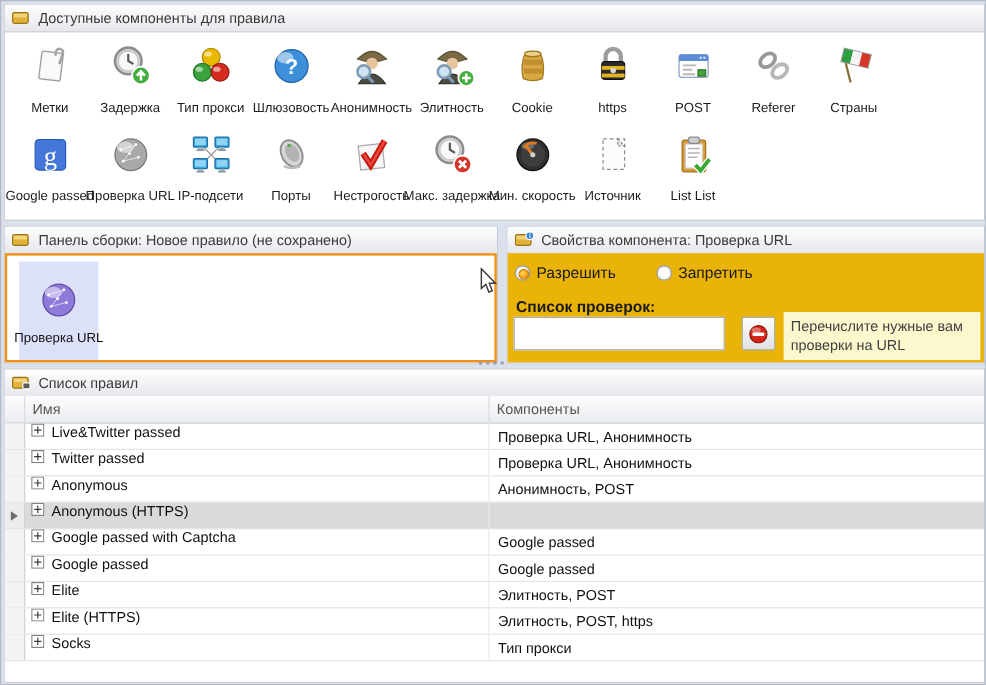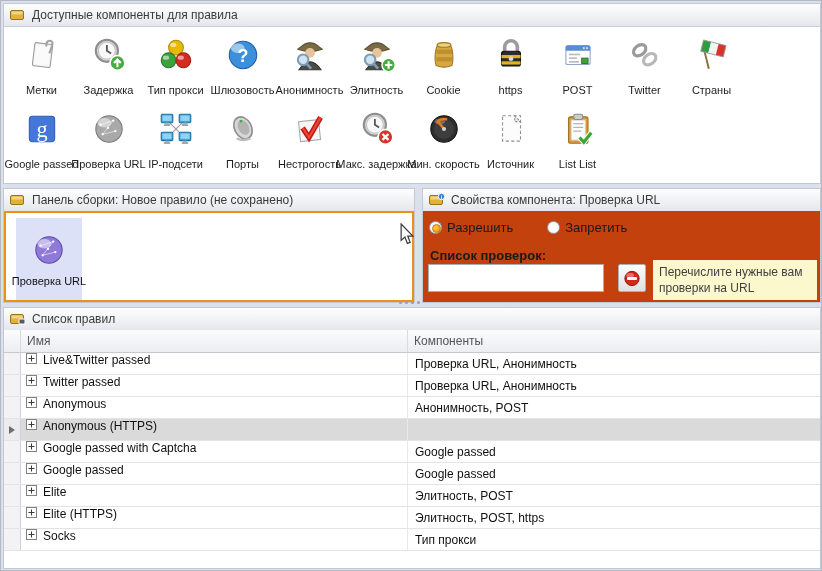--- a/index.html
+++ b/index.html
@@ -25,21 +25,21 @@
   
   #panel-assembly{left:2px;top:187px;width:412px;height:115px;}
   .assembly-body{position:absolute;left:0;right:0;top:22px;bottom:0;border:2px solid #ee9013;background:#fff;}
   .assembly-item{
     position:absolute;left:10px;top:5px;width:66px;height:82px;background:#dce1f8;
     display:flex;flex-direction:column;align-items:center;justify-content:center;
   }
   .assembly-item .clabel{font-size:11px;color:#111;margin-top:2px;white-space:nowrap;}
   
   #panel-properties{left:421px;top:187px;width:399px;height:115px;}
-  .props-body{position:absolute;left:0;right:0;top:22px;bottom:0;background:#c2410c;font-size:12px;}
+  .props-body{position:absolute;left:0;right:0;top:22px;bottom:0;background:#eab308;font-size:12px;}
   .radio-row{position:absolute;left:6px;top:9px;display:flex;gap:34px;align-items:center;}
   .radio-opt{display:flex;align-items:center;gap:5px;cursor:default;font-size:13px;color:#1a1a1a;}
   .radio{width:13px;height:13px;border-radius:50%;border:1px solid #9aa0aa;background:radial-gradient(#fff 40%,#e7e9ed);box-sizing:border-box;position:relative;}
   .radio.sel::after{content:"";position:absolute;left:2px;top:2px;width:7px;height:7px;border-radius:50%;
     background:radial-gradient(circle at 35% 35%, #ffd34d, #f09a15 70%);border:0.5px solid #c87d0a;}
   .props-label{position:absolute;left:7px;top:37px;color:#1a1a1a;font-size:13px;font-weight:bold;}
   .props-input{position:absolute;left:5px;top:53px;width:176px;height:28px;border:1px solid #a6adb8;background:#fff;box-sizing:border-box;font:12px "Liberation Sans",sans-serif;padding:2px 4px;}
   .props-btn{position:absolute;left:195px;top:53px;width:28px;height:28px;box-sizing:border-box;
     border:1px solid #aab0b8;border-radius:2px;background:linear-gradient(#fdfdfd,#dfe1e4);
     display:flex;align-items:center;justify-content:center;cursor:default;}
@@ -194,21 +194,21 @@
             </span>
             <span class="clabel">POST</span>
           </div>
           <div class="comp-item">
             <span class="cicon">
               <svg width="38" height="38" viewBox="0 0 36 36">
                 <ellipse cx="13" cy="13.5" rx="6.5" ry="4.6" transform="rotate(-38 13 13.5)" fill="none" stroke="#9a9a9a" stroke-width="3"></ellipse>
                 <ellipse cx="22.5" cy="22" rx="6.5" ry="4.6" transform="rotate(-38 22.5 22)" fill="none" stroke="#b8b8b8" stroke-width="3"></ellipse>
               </svg>
             </span>
-            <span class="clabel">Twitter</span>
+            <span class="clabel">Referer</span>
           </div>
           <div class="comp-item">
             <span class="cicon">
               <svg width="38" height="38" viewBox="0 0 36 36">
                 <line x1="9.5" y1="9" x2="15" y2="31" stroke="#8a6d3b" stroke-width="1.8"></line>
                 <g transform="rotate(14 18 13)">
                   <rect x="8" y="6" width="7.4" height="11" fill="#2f9e43"></rect>
                   <rect x="15.4" y="6" width="7.3" height="11" fill="#f4f4f4"></rect>
                   <rect x="22.7" y="6" width="7.3" height="11" fill="#d6362a"></rect>
                   <rect x="8" y="6" width="22" height="11" fill="none" stroke="#9a9a9a" stroke-width="0.8"></rect>

